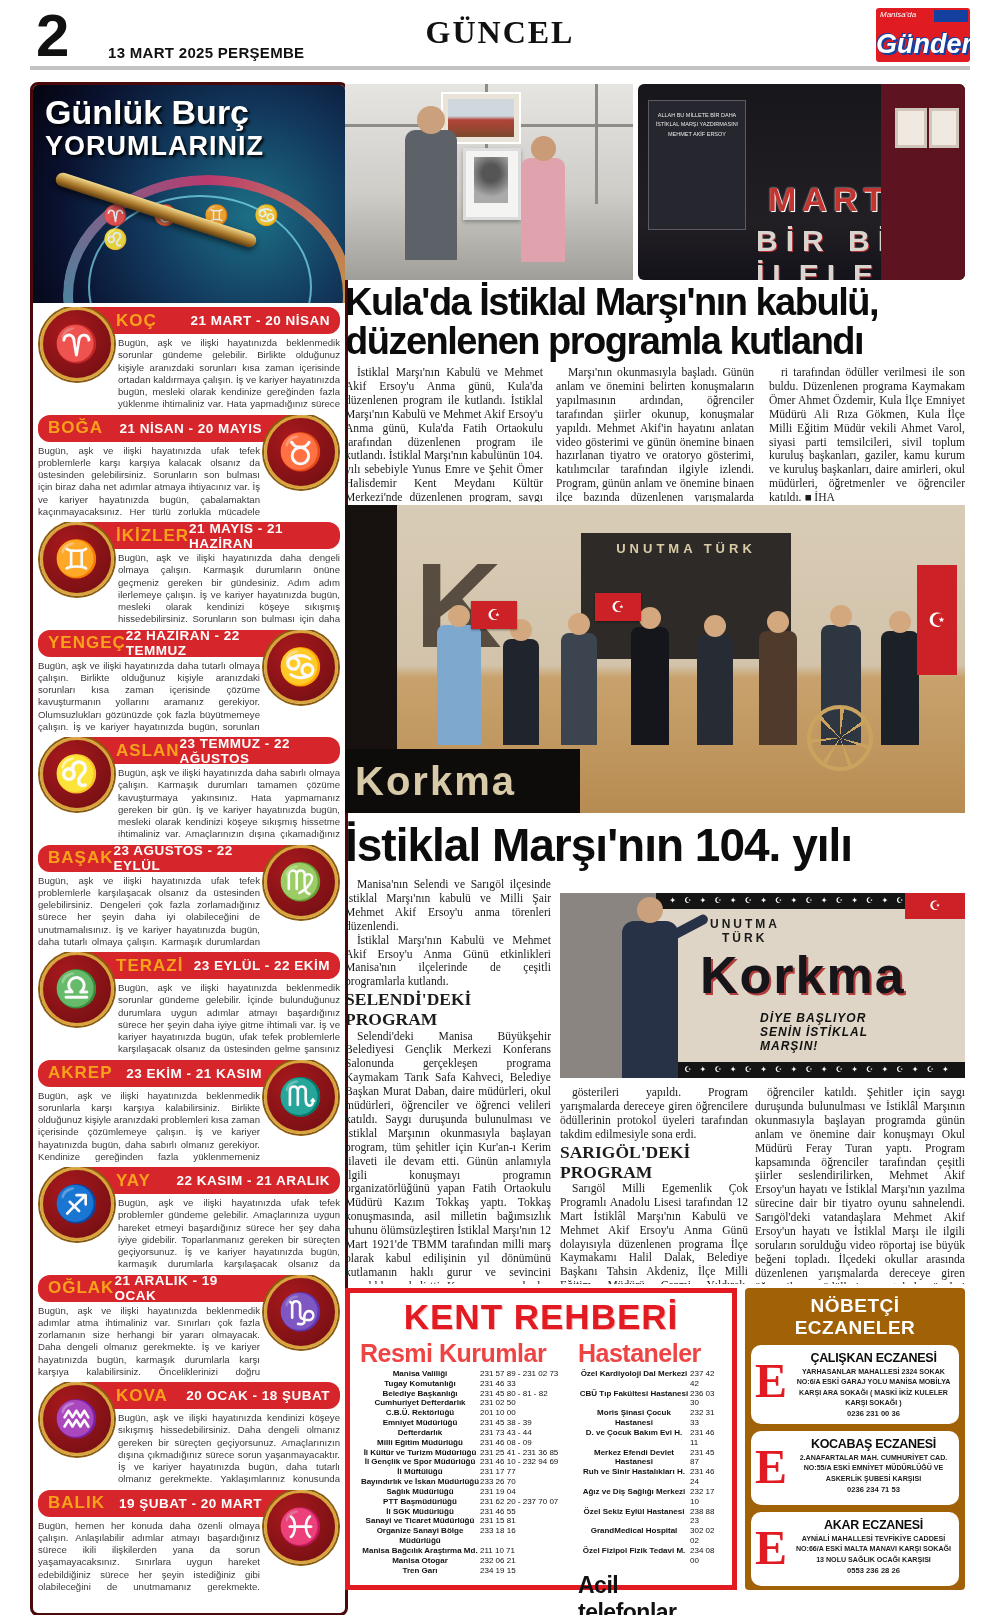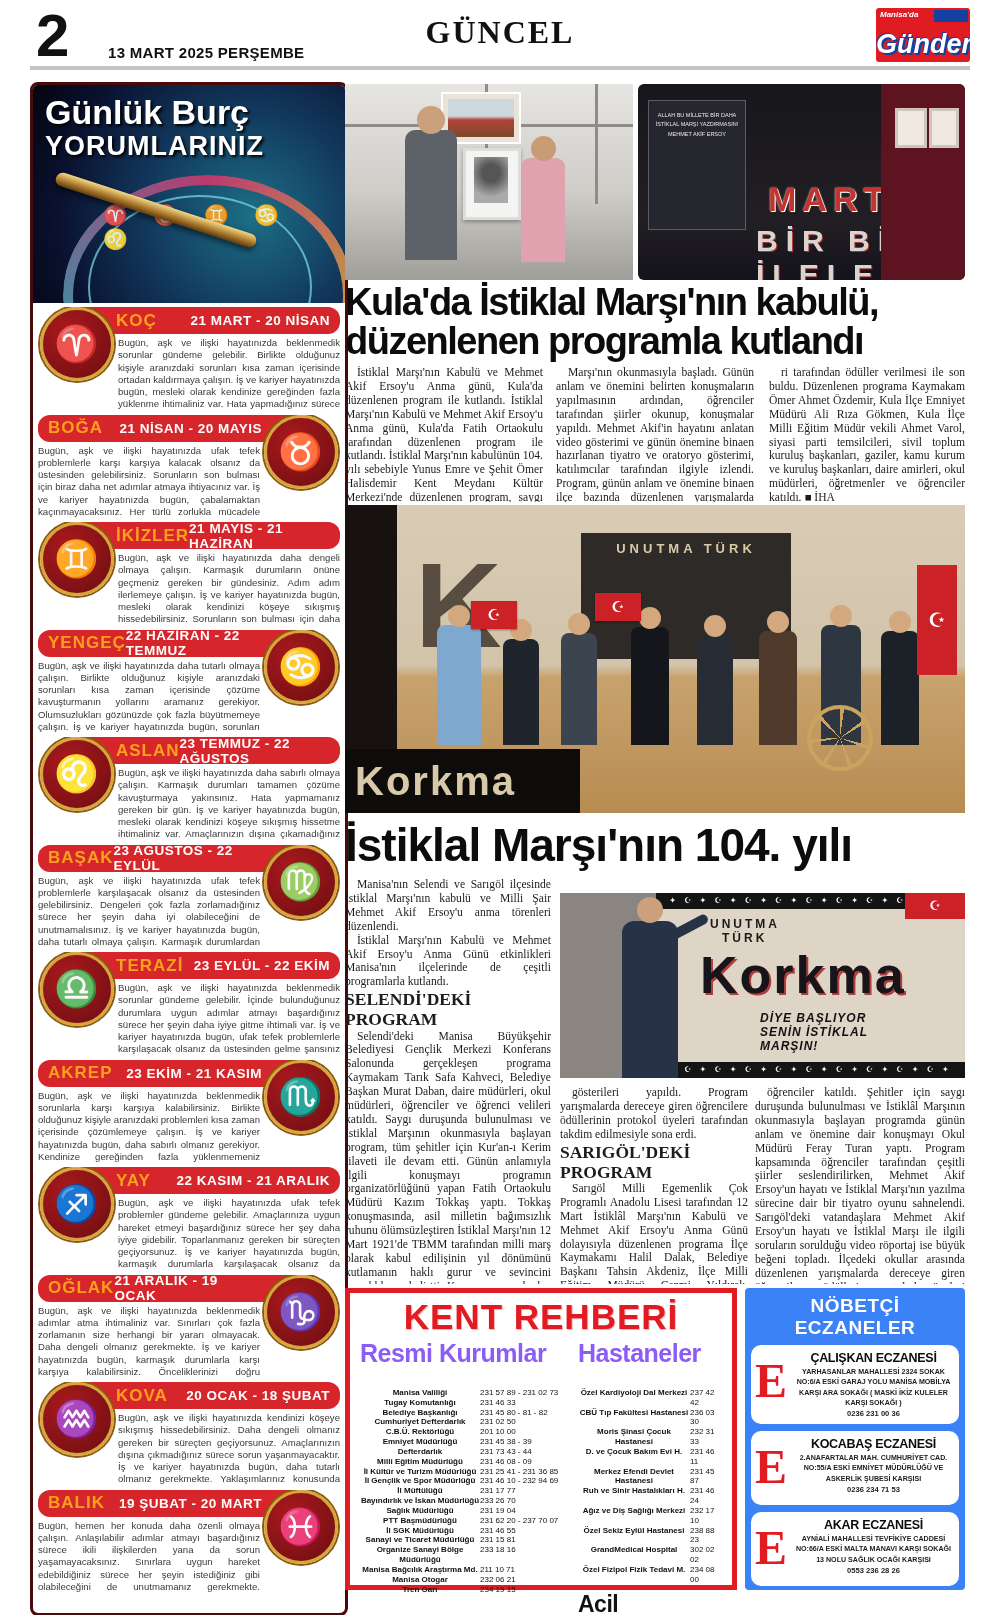--- a/index.html
+++ b/index.html
@@ -4,21 +4,21 @@
 <style>
   html,body{margin:0;padding:0;background:#fff;}
   .page{position:relative;width:1000px;height:1615px;background:#fff;overflow:hidden;
         font-family:"Liberation Sans",sans-serif;color:#111;}
   
   .pagenum{position:absolute;left:36px;top:6px;font-size:60px;font-weight:900;line-height:1;}
   .pagedate{position:absolute;left:108px;top:44px;font-size:15px;font-weight:700;letter-spacing:.3px;}
   .section-title{position:absolute;left:0;right:0;top:14px;text-align:center;
         font-family:"Liberation Serif",serif;font-weight:700;font-size:32px;letter-spacing:2px;}
   .logo{position:absolute;right:30px;top:8px;width:94px;height:54px;background:#e01b22;border-radius:3px;overflow:hidden;}
-  .logo .l-top{position:absolute;left:4px;top:2px;font-size:8px;font-weight:700;font-style:italic;color:#fff;}
+  .logo .l-top{position:absolute;left:4px;top:2px;font-size:8px;font-weight:400;font-style:italic;color:#fff;}
   .logo .l-blue{position:absolute;right:2px;top:2px;width:34px;height:12px;background:#1440a0;color:#fff;font-size:4px;line-height:12px;text-align:center;overflow:hidden;}
   .logo .l-main{position:absolute;left:0;right:0;bottom:2px;text-align:center;font-size:27px;font-weight:900;font-style:italic;color:#fff;
         text-shadow:1px 1px 0 #1440a0,2px 2px 0 #1440a0,-1px -1px 0 #1440a0;}
   .head-rule{position:absolute;left:30px;right:30px;top:66px;height:4px;background:#c3c3c3;}
   
   .astro{position:absolute;left:30px;top:82px;width:312px;height:1528px;border:3px solid #4a0a0c;border-radius:8px;background:#fff;overflow:hidden;}
   .astro-hero{position:relative;height:218px;background:
       radial-gradient(circle at 70% 60%, #1d6f86 0%, #123a5e 40%, #0a1230 75%, #05040f 100%);overflow:hidden;}
   .astro-hero .wheel{position:absolute;left:30px;top:90px;width:270px;height:220px;border-radius:50%;
       border:10px solid transparent;background:
@@ -106,27 +106,27 @@
   .a1c3{left:769px;top:366px;width:196px;height:136px;}
   .a2c1{left:345px;top:878px;width:206px;height:406px;}
   .a2c2{left:560px;top:1086px;width:188px;height:198px;}
   .a2c3{left:755px;top:1086px;width:210px;height:198px;}
   .subhead{font-family:"Liberation Serif",serif;font-size:17.5px;font-weight:700;line-height:1.15;margin:10px 0 6px;text-indent:0 !important;}
   
   .kent{position:absolute;left:345px;top:1288px;width:392px;height:302px;border:5px solid #e21b22;background:#fff;box-sizing:border-box;padding:4px 10px;}
   .kent-title{text-align:center;font-size:35px;font-weight:900;color:#e21b22;letter-spacing:1px;text-shadow:1px 1px 0 #f9b4b4;}
   .kent-cols{display:flex;gap:10px;margin-top:2px;}
   .kc-left{width:208px;} .kc-right{flex:1;}
-  .kc-head{font-size:25px;font-weight:900;color:#8b5cf6;letter-spacing:-.5px;margin-bottom:20px;}
+  .kc-head{font-size:25px;font-weight:900;color:#ef4444;letter-spacing:-.5px;margin-bottom:1px;}
   .kr-row{display:flex;font-size:8px;line-height:1.23;}
   .kr-label{font-weight:700;width:120px;flex:none;text-align:center;}
   .kr-phone{font-weight:400;}
   .acil-head{font-size:23px;font-weight:900;margin:6px 0 3px;letter-spacing:-.5px;}
   
-  .ecz{position:absolute;left:745px;top:1288px;width:220px;height:302px;background:#3b82f6;border-radius:4px;box-sizing:border-box;padding:5px 6px;}
+  .ecz{position:absolute;left:745px;top:1288px;width:220px;height:302px;background:#a16207;border-radius:4px;box-sizing:border-box;padding:5px 6px;}
   .ecz-title{color:#fff;font-size:19px;font-weight:900;text-align:center;letter-spacing:.5px;padding:2px 0 6px;}
   .ecz-card{position:relative;background:#fff;border-radius:10px;margin-bottom:7px;padding:6px 5px 6px 42px;min-height:74px;box-sizing:border-box;}
   .ecz-e{position:absolute;left:4px;top:12px;font-family:"Liberation Serif",serif;font-size:48px;font-weight:900;color:#e21b22;line-height:1;}
   .ecz-name{font-size:12.5px;font-weight:900;color:#0c0c0c;text-align:center;letter-spacing:-.3px;}
   .ecz-addr{font-size:7.1px;font-weight:700;color:#222;text-align:center;line-height:1.45;margin-top:2px;}
   .ecz-phone{font-size:7.6px;font-weight:700;color:#222;text-align:center;margin-top:1px;}
 </style>
 </head>
 <body>
 

